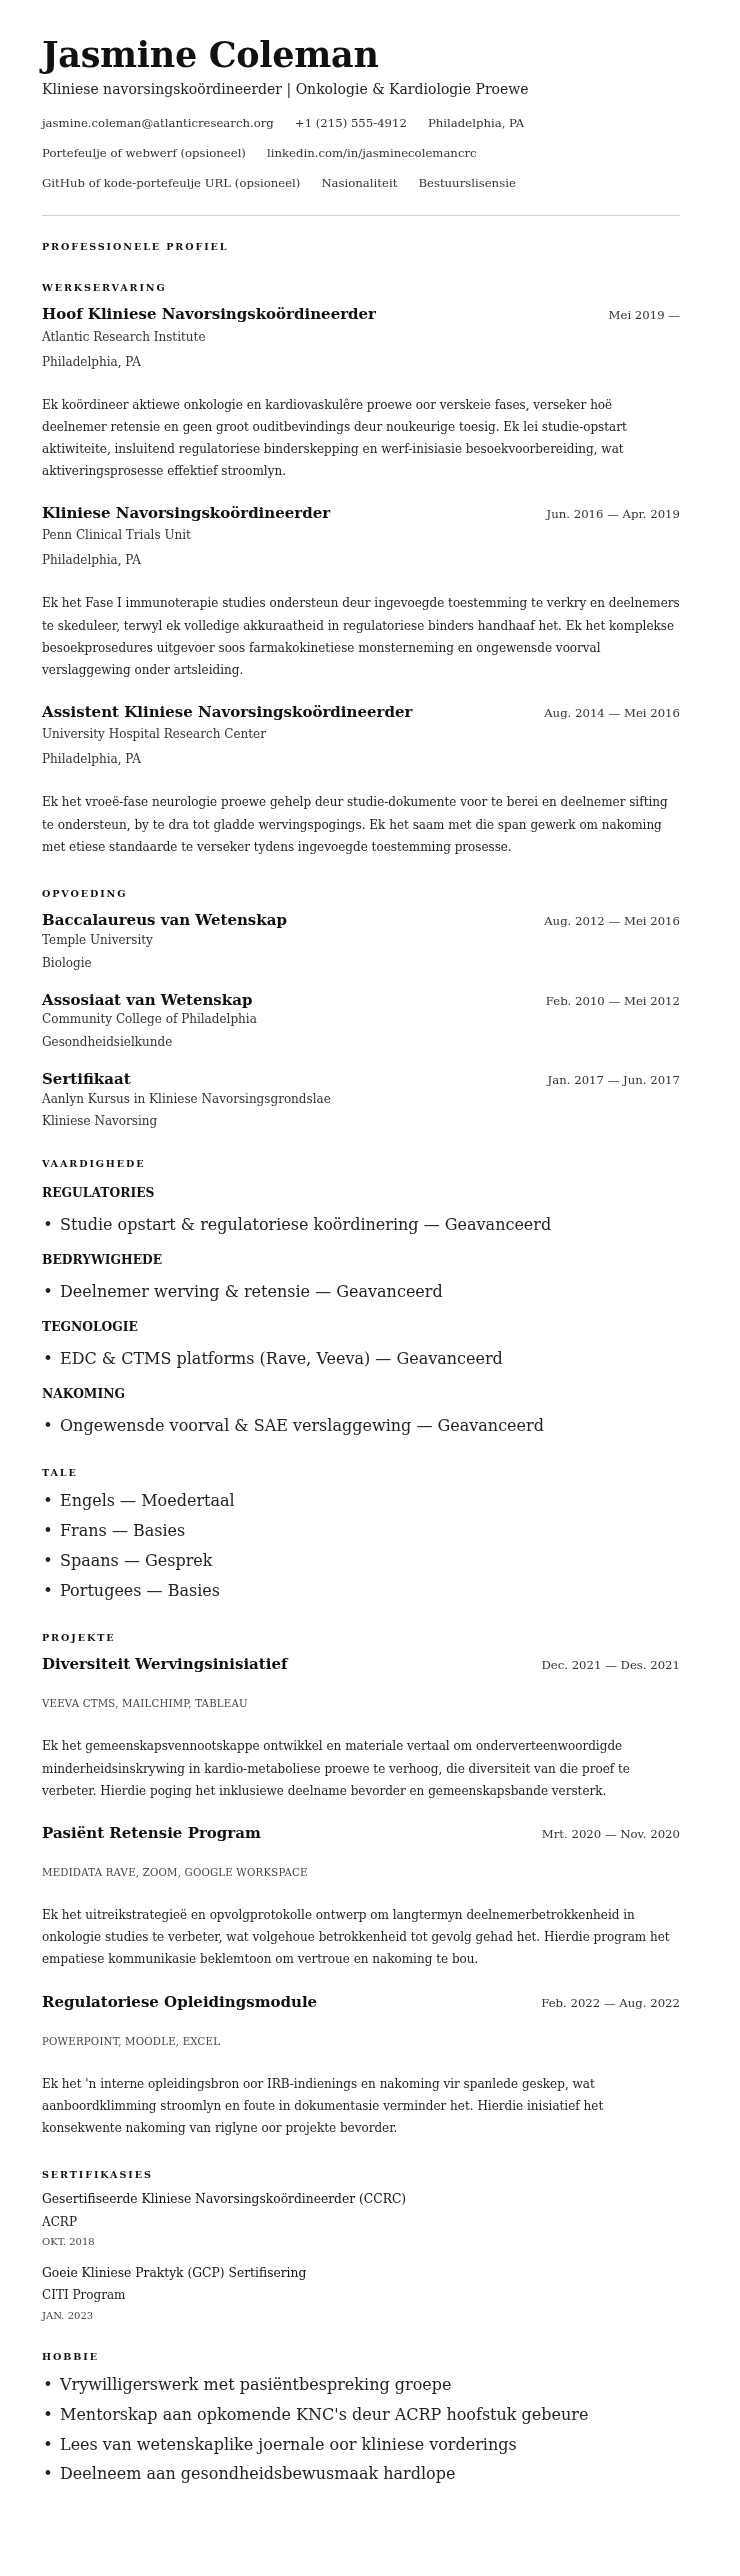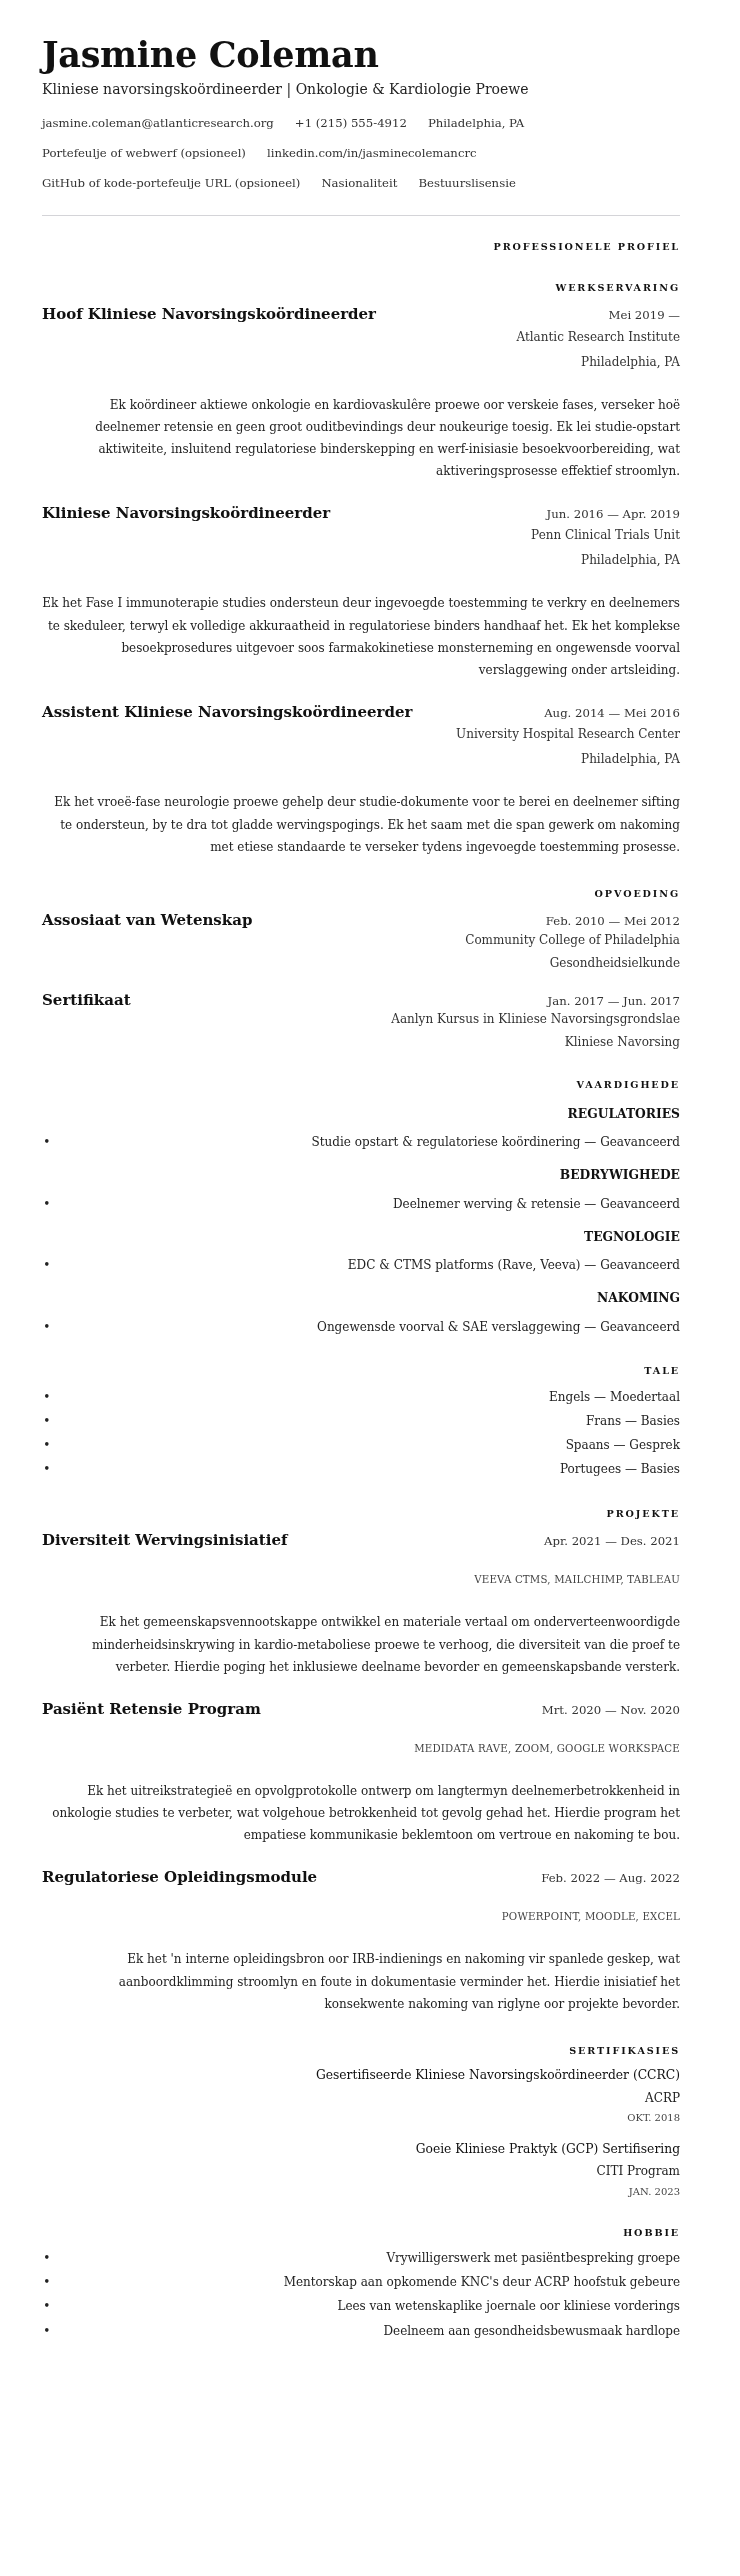--- a/index.html
+++ b/index.html
@@ -7,40 +7,40 @@
     width: 741px;
     font-family: "DejaVu Serif", serif;
     color: #1a1a1a;
   }
   .page { padding: 35px 61px 37px 42px; }
   .name { font-size: 35px; font-weight: bold; margin: 0; line-height: 1.15; color: #111; letter-spacing: -0.3px; }
   .tagline { font-size: 14px; margin: 6.2px 0 18.5px 0; color: #222; }
   .contact-row { font-size: 11.7px; color: #333; margin: 0 0 15px 0; line-height: 1.3; }
   .contact-row span { margin-right: 17.3px; }
   .divider { border: none; border-top: 1.2px solid #d4d4d8; margin: 23.5px 0 25px 0; }
-  .section { margin-bottom: 30px; text-align: right; }
+  .section { margin-bottom: 30px; }
   .section-title {
     font-size: 9.6px; font-weight: bold; letter-spacing: 1.9px; text-transform: uppercase;
     color: #111; margin: 0 0 12.3px 0;
   }
   .summary { font-size: 15px; line-height: 1.55; color: #1a1a1a; margin: 0; }
   .entry { margin-bottom: 22px; }
   .entry-head { display: flex; justify-content: space-between; align-items: baseline; }
   .entry-title { font-size: 15px; font-weight: bold; color: #111; }
   .entry-date { font-size: 11.7px; color: #333; white-space: nowrap; }
   .entry-sub { font-size: 12px; color: #333; margin-top: 6.2px; }
   .entry-loc { font-size: 12px; color: #333; margin-top: 11px; }
   .entry-desc { font-size: 12px; line-height: 1.85; color: #222; margin-top: 25px; }
   .edu-entry { margin-bottom: 21px; }
   .edu-entry .entry-sub { margin-top: 3.7px; }
   .edu-entry .entry-loc { margin-top: 8.6px; }
   .skill-cat { font-size: 12.3px; font-weight: bold; color: #111; margin: 16px 0 13.6px 0; text-transform: uppercase; }
   .skill-cat:first-of-type { margin-top: 16px; }
   ul.bullets { list-style: none; margin: 0; padding: 0; }
-  ul.bullets li { font-size: 12px; color: #222; position: relative; padding-left: 18px; margin-bottom: 7.4px; line-height: 1.4; }
+  ul.bullets li { font-size: 16px; color: #222; position: relative; padding-left: 18px; margin-bottom: 7.4px; line-height: 1.4; }
   ul.bullets li::before { content: "•"; position: absolute; left: 1.2px; top: 0; }
   .tech { font-size: 10.2px; color: #444; text-transform: uppercase; margin-top: 25px; letter-spacing: 0.2px; }
   .proj-desc { font-size: 12px; line-height: 1.85; color: #222; margin-top: 26px; }
   .cert { margin-bottom: 18.5px; }
   .cert-title { font-size: 12.3px; font-weight: normal; color: #111; }
   .cert-issuer { font-size: 12px; color: #222; margin-top: 8.6px; }
   .cert-date { font-size: 10px; color: #444; margin-top: 7.4px; text-transform: uppercase; }
 </style>
 </head>
 <body>
@@ -103,20 +103,28 @@
       </div>
       <div class="entry-sub">University Hospital Research Center</div>
       <div class="entry-loc">Philadelphia, PA</div>
       <div class="entry-desc">Ek het vroeë-fase neurologie proewe gehelp deur studie-dokumente voor te berei en deelnemer sifting te ondersteun, by te dra tot gladde wervingspogings. Ek het saam met die span gewerk om nakoming met etiese standaarde te verseker tydens ingevoegde toestemming prosesse.</div>
     </div>
   </section>
 
   <section class="section">
     <h2 class="section-title">Opvoeding</h2>
 
+    <div class="edu-entry">
+      <div class="entry-head">
+        <span class="entry-title">Baccalaureus van Wetenskap</span>
+        <span class="entry-date">Aug. 2012 — Mei 2016</span>
+      </div>
+      <div class="entry-sub">Temple University</div>
+      <div class="entry-loc">Biologie</div>
+    </div>
 
     <div class="edu-entry">
       <div class="entry-head">
         <span class="entry-title">Assosiaat van Wetenskap</span>
         <span class="entry-date">Feb. 2010 — Mei 2012</span>
       </div>
       <div class="entry-sub">Community College of Philadelphia</div>
       <div class="entry-loc">Gesondheidsielkunde</div>
     </div>
 
@@ -163,21 +171,21 @@
       <li>Portugees — Basies</li>
     </ul>
   </section>
 
   <section class="section">
     <h2 class="section-title">Projekte</h2>
 
     <div class="entry">
       <div class="entry-head">
         <span class="entry-title">Diversiteit Wervingsinisiatief</span>
-        <span class="entry-date">Apr. 2021 — Des. 2021</span>
+        <span class="entry-date">Dec. 2021 — Des. 2021</span>
       </div>
       <div class="tech">Veeva CTMS, Mailchimp, Tableau</div>
       <div class="proj-desc">Ek het gemeenskapsvennootskappe ontwikkel en materiale vertaal om onderverteenwoordigde minderheidsinskrywing in kardio-metaboliese proewe te verhoog, die diversiteit van die proef te verbeter. Hierdie poging het inklusiewe deelname bevorder en gemeenskapsbande versterk.</div>
     </div>
 
     <div class="entry">
       <div class="entry-head">
         <span class="entry-title">Pasiënt Retensie Program</span>
         <span class="entry-date">Mrt. 2020 — Nov. 2020</span>
       </div>

